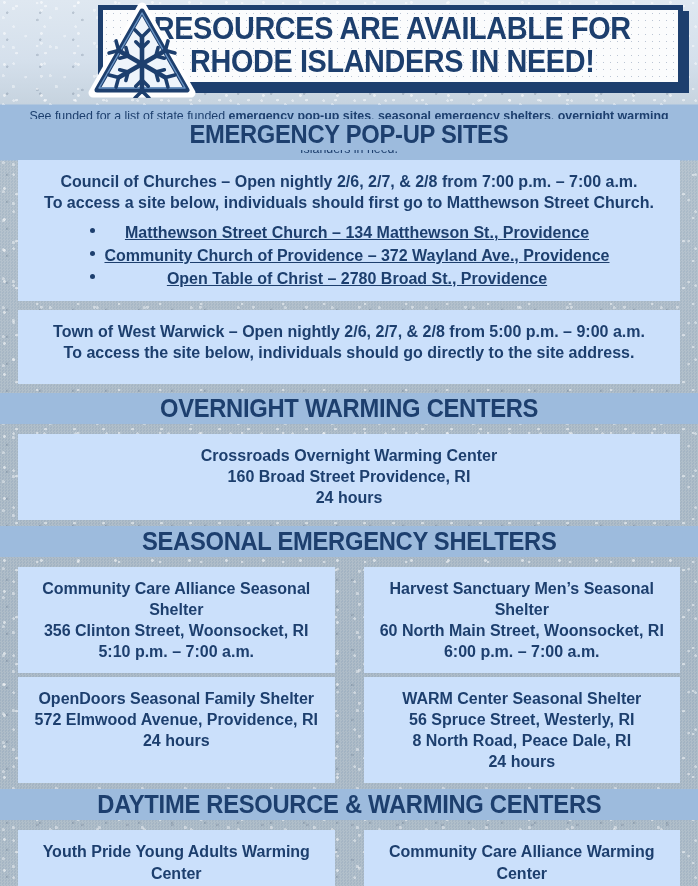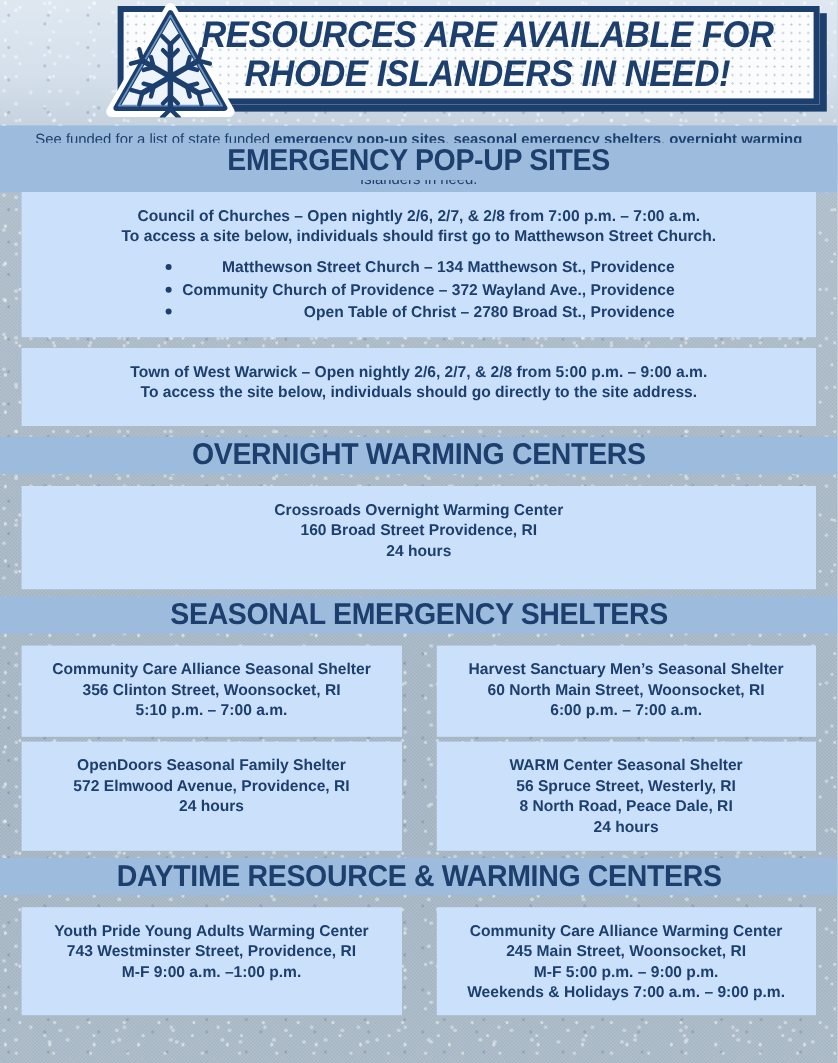--- a/index.html
+++ b/index.html
@@ -84,22 +84,20 @@
     left: 98px;
     top: 5px;
     width: 585px;
     height: 82px;
     background:
       radial-gradient(circle, rgba(40,70,115,.30) 0 0.7px, transparent 1px) 0 0 / 7px 7px,
       #fbfcfd;
     border: 5px solid #1d3f6e;
     display: flex;
     align-items: center;
-    justify-content: center;
-    font-style: italic;
   }
 
   .title-text {
     color: #1d3f6e;
     font-size: 31px;
     font-weight: bold;
     line-height: 1.06;
     text-align: center;
     letter-spacing: -0.4px;
     transform: scaleX(.93);
@@ -161,21 +159,21 @@
   }
 
   .cards {
     padding: 10px 18px 0 18px;
   }
 
   .card {
     background: #cbe0fb;
     color: #1d3f6e;
     text-align: center;
-    font-size: 13px;
+    font-size: 16px;
     font-weight: bold;
     line-height: 1.32;
     padding: 11px 14px;
     margin-bottom: 9px;
   }
 
   .card.wide { width: 662px; }
 
   .row2 {
     display: flex;
@@ -192,24 +190,25 @@
 
   .card-lines { white-space: pre-line; }
 
   .lead {
     white-space: pre-line;
     margin-bottom: 9px;
   }
 
   ul.bullets {
     list-style: none;
-    text-align: right;
+    text-align: center;
     margin: 0 auto;
     padding: 0;
     display: inline-block;
+    text-decoration: underline;
   }
   ul.bullets li {
     position: relative;
     padding-left: 16px;
     line-height: 1.42;
   }
   ul.bullets li::before {
     content: "";
     position: absolute;
     left: 2px;

